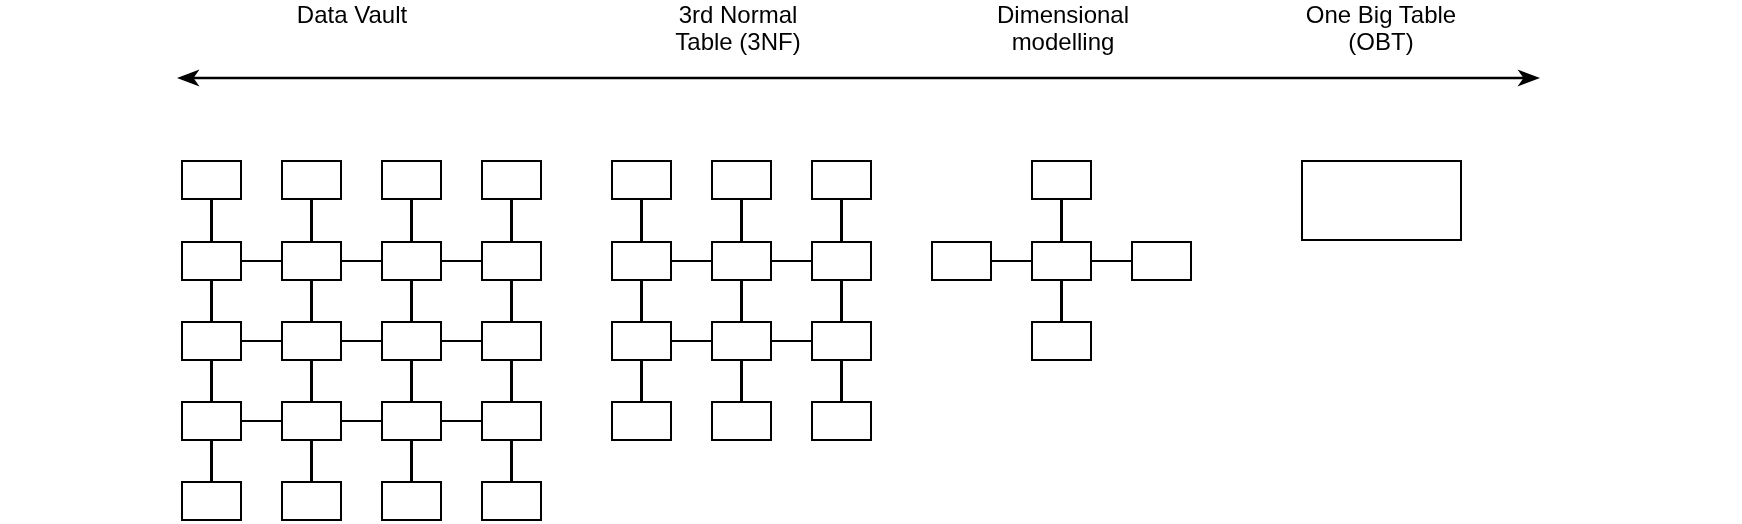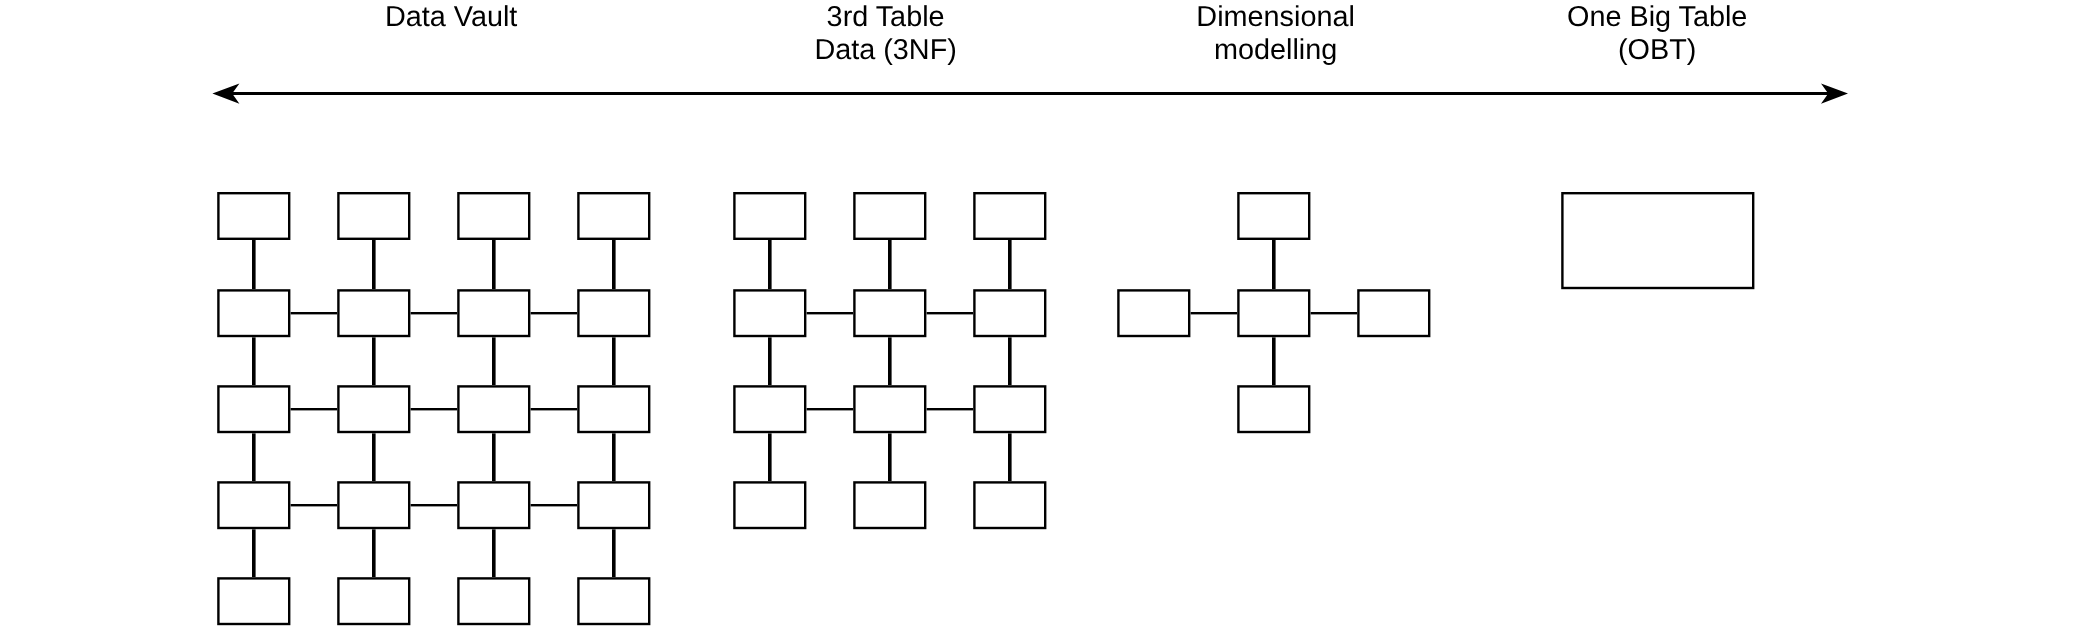--- a/index.html
+++ b/index.html
@@ -44,27 +44,27 @@
 <div class="canvas">
 
 
   <svg class="arrow-svg" width="1380" height="28" viewBox="0 0 1380 28" aria-hidden="true">
     <line x1="22" y1="14" x2="1356" y2="14" stroke="#000000" stroke-width="2.5"></line>
     <path d="M 7,14 L 29.5,5.6 L 23.5,14 L 29.5,22.4 Z" fill="#000000"></path>
     <path d="M 1370,14 L 1347.5,5.6 L 1353.5,14 L 1347.5,22.4 Z" fill="#000000"></path>
   </svg>
 
 
-  <div class="approach-label" style="left:266px">
+  <div class="approach-label" style="left:242px">
     <div>Data Vault</div>
   </div>
 
   <div class="approach-label" style="left:628px">
-    <div>3rd Table</div>
-    <div>Data (3NF)</div>
+    <div>3rd Normal</div>
+    <div>Table (3NF)</div>
   </div>
 
   <div class="approach-label" style="left:1271px">
     <div>One Big Table</div>
     <div>(OBT)</div>
   </div>
 
   <div class="approach-label" style="left:953px">
     <div>Dimensional</div>
     <div>modelling</div>

